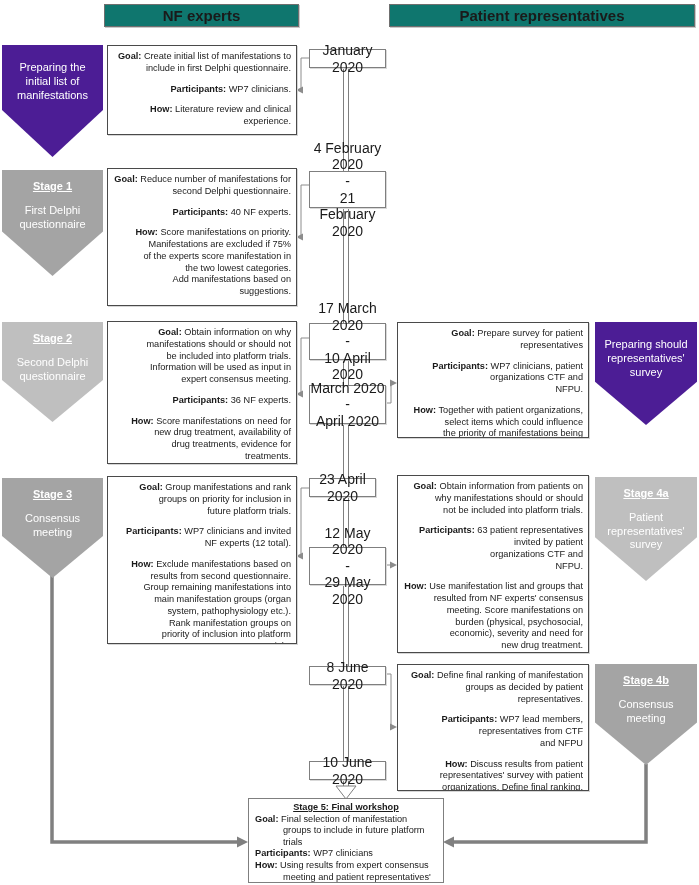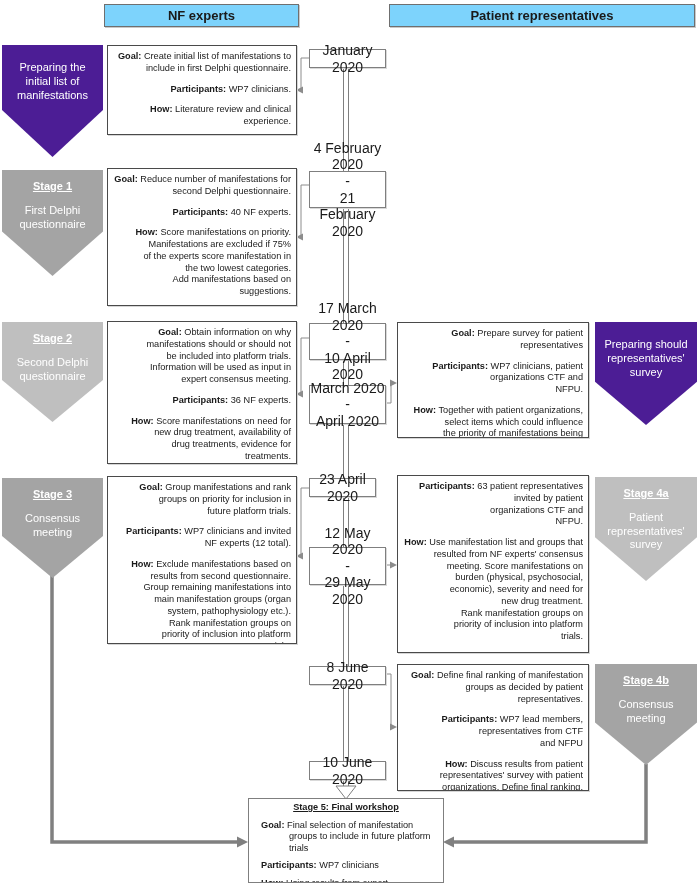--- a/index.html
+++ b/index.html
@@ -2,23 +2,23 @@
 <html><head>
 <meta charset="utf-8">
 <style>
   html,body{margin:0;padding:0;background:#ffffff;}
   body{width:699px;height:885px;position:relative;overflow:hidden;
        font-family:"Liberation Sans", sans-serif;color:#1a1a1a;}
   .abs{position:absolute;box-sizing:border-box;}
   
   #connectors{left:0;top:0;z-index:0;}
   
-  .col-header{background:#7dd3fc;border:1px solid #6f6f6f;
+  .col-header{background:#0f766e;border:1px solid #6f6f6f;
       box-shadow:1px 1px 0 #c9c9c9;display:flex;align-items:center;justify-content:center;
-      font-weight:bold;font-size:13px;z-index:3;}
+      font-weight:bold;font-size:15px;z-index:3;}
   
   .pentagon{clip-path:polygon(0 0,100% 0,100% 58%,50% 100%,0 58%);
       color:#ffffff;text-align:center;z-index:2;padding:10px 4px 0 4px;
       font-size:11px;line-height:1.25;}
   .pent-dark{background:#4c1d95;}
   .pent-med{background:#a4a4a4;}
   .pent-light{background:#bfbfbf;}
   .stage-name{font-weight:bold;text-decoration:underline;display:block;margin-bottom:10px;}
   .pent-pad{padding-top:16px;}
   
@@ -32,21 +32,21 @@
   .sec .more{text-indent:0;}
   .lbl{font-weight:bold;}
   
   .datebox{background:#ffffff;border:1px solid #7f7f7f;box-shadow:1px 1px 0 #d9d9d9;
       display:flex;flex-direction:column;align-items:center;justify-content:center;
       font-size:14px;line-height:1.18;z-index:4;text-align:center;}
   
   .finalbox{background:#ffffff;border:1px solid #7f7f7f;padding:3px 6px 3px 6px;
       font-size:9.2px;line-height:1.26;z-index:3;overflow:hidden;}
   .finalbox .ftitle{text-align:center;font-weight:bold;text-decoration:underline;margin-bottom:0;}
-  .finalbox .sec{margin:6px;}
+  .finalbox .sec{margin:0;}
 </style>
 </head>
 <body>
 
 <svg id="connectors" class="abs" width="699" height="885" viewBox="0 0 699 885">
 
   <g stroke="#7f7f7f" stroke-width="1" fill="none">
     <line x1="343.5" y1="68" x2="343.5" y2="787"></line>
     <line x1="348.5" y1="68" x2="348.5" y2="787"></line>
   </g>
@@ -195,20 +195,24 @@
     <b class="lbl">Participants:</b>
     <span>WP7 clinicians, patient organizations CTF and NFPU.</span>
   </div>
   <div class="sec sec-how">
     <b class="lbl">How:</b>
     <span>Together with patient organizations, select items which could influence the priority of manifestations being included as seen by patients.</span>
   </div>
 </div>
 
 <div class="abs tbox" style="left:397px;top:475px;width:192px;height:178px">
+  <div class="sec sec-goal">
+    <b class="lbl">Goal:</b>
+    <span>Obtain information from patients on why manifestations should or should not be included into platform trials.</span>
+  </div>
   <div class="sec sec-part">
     <b class="lbl">Participants:</b>
     <span>63 patient representatives invited by patient organizations CTF and NFPU.</span>
   </div>
   <div class="sec sec-how">
     <b class="lbl">How:</b>
     <span>Use manifestation list and groups that resulted from NF experts' consensus meeting. Score manifestations on burden (physical, psychosocial, economic), severity and need for new drug treatment.</span>
     <div class="more">Rank manifestation groups on priority of inclusion into platform trials.</div>
   </div>
 </div>

